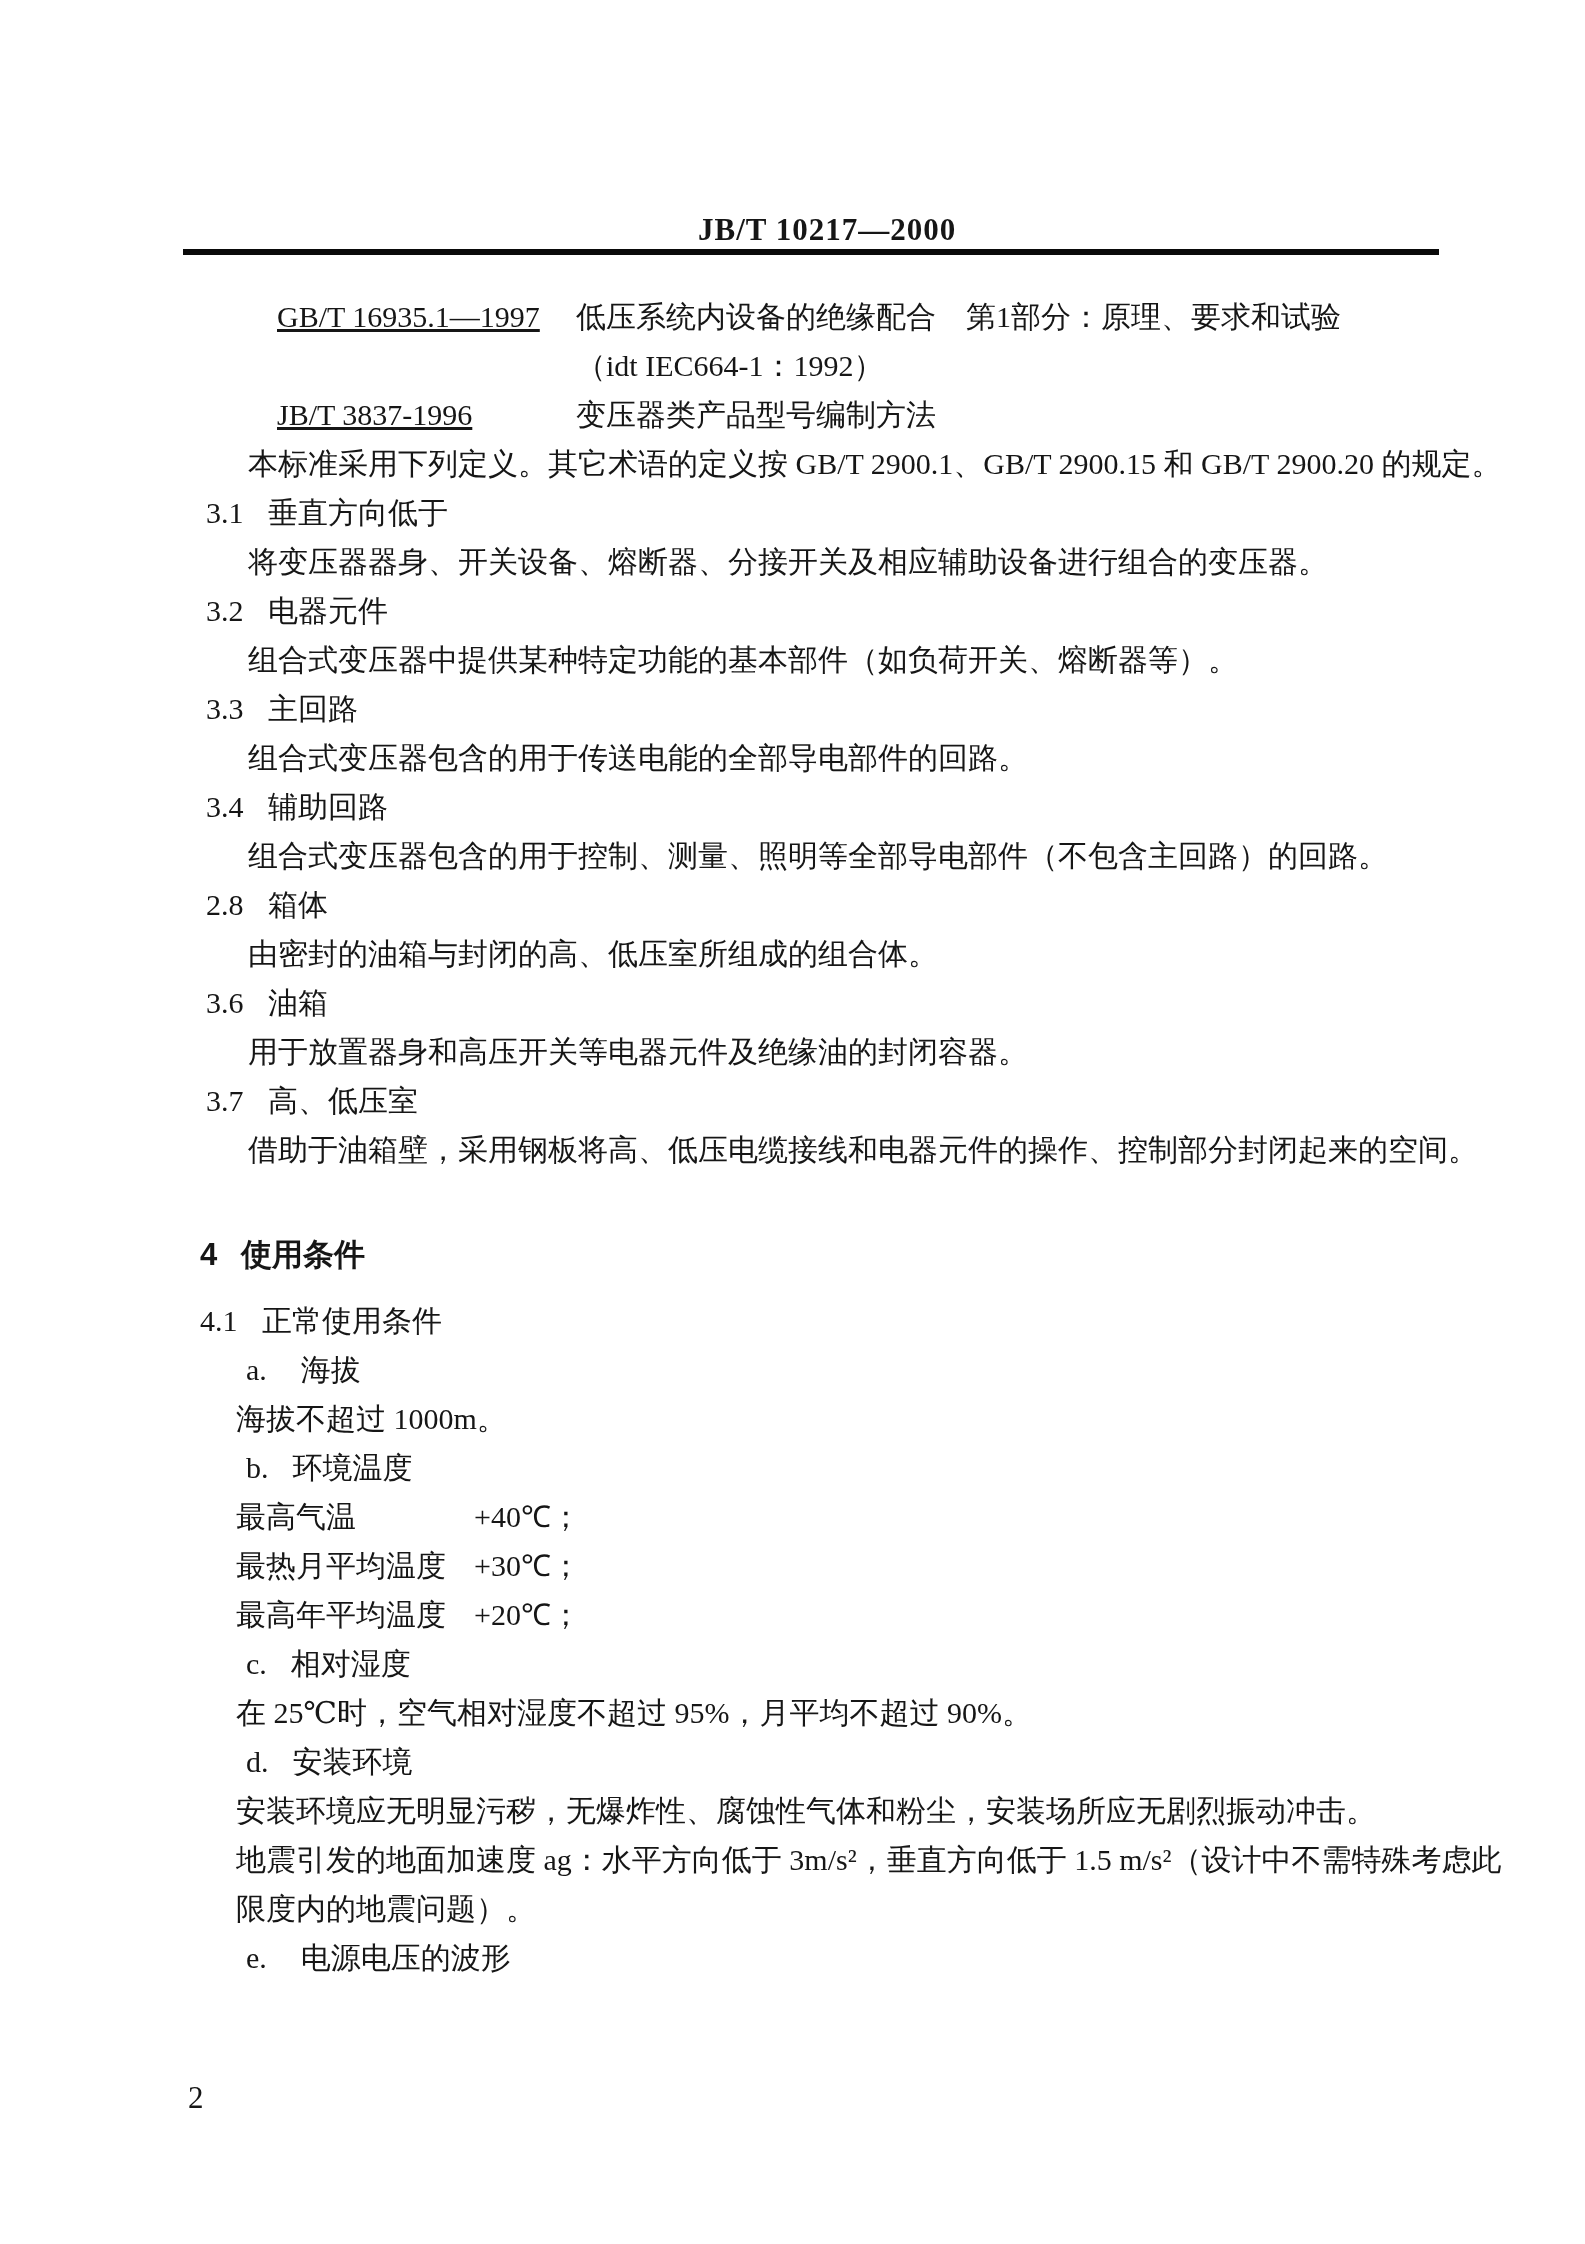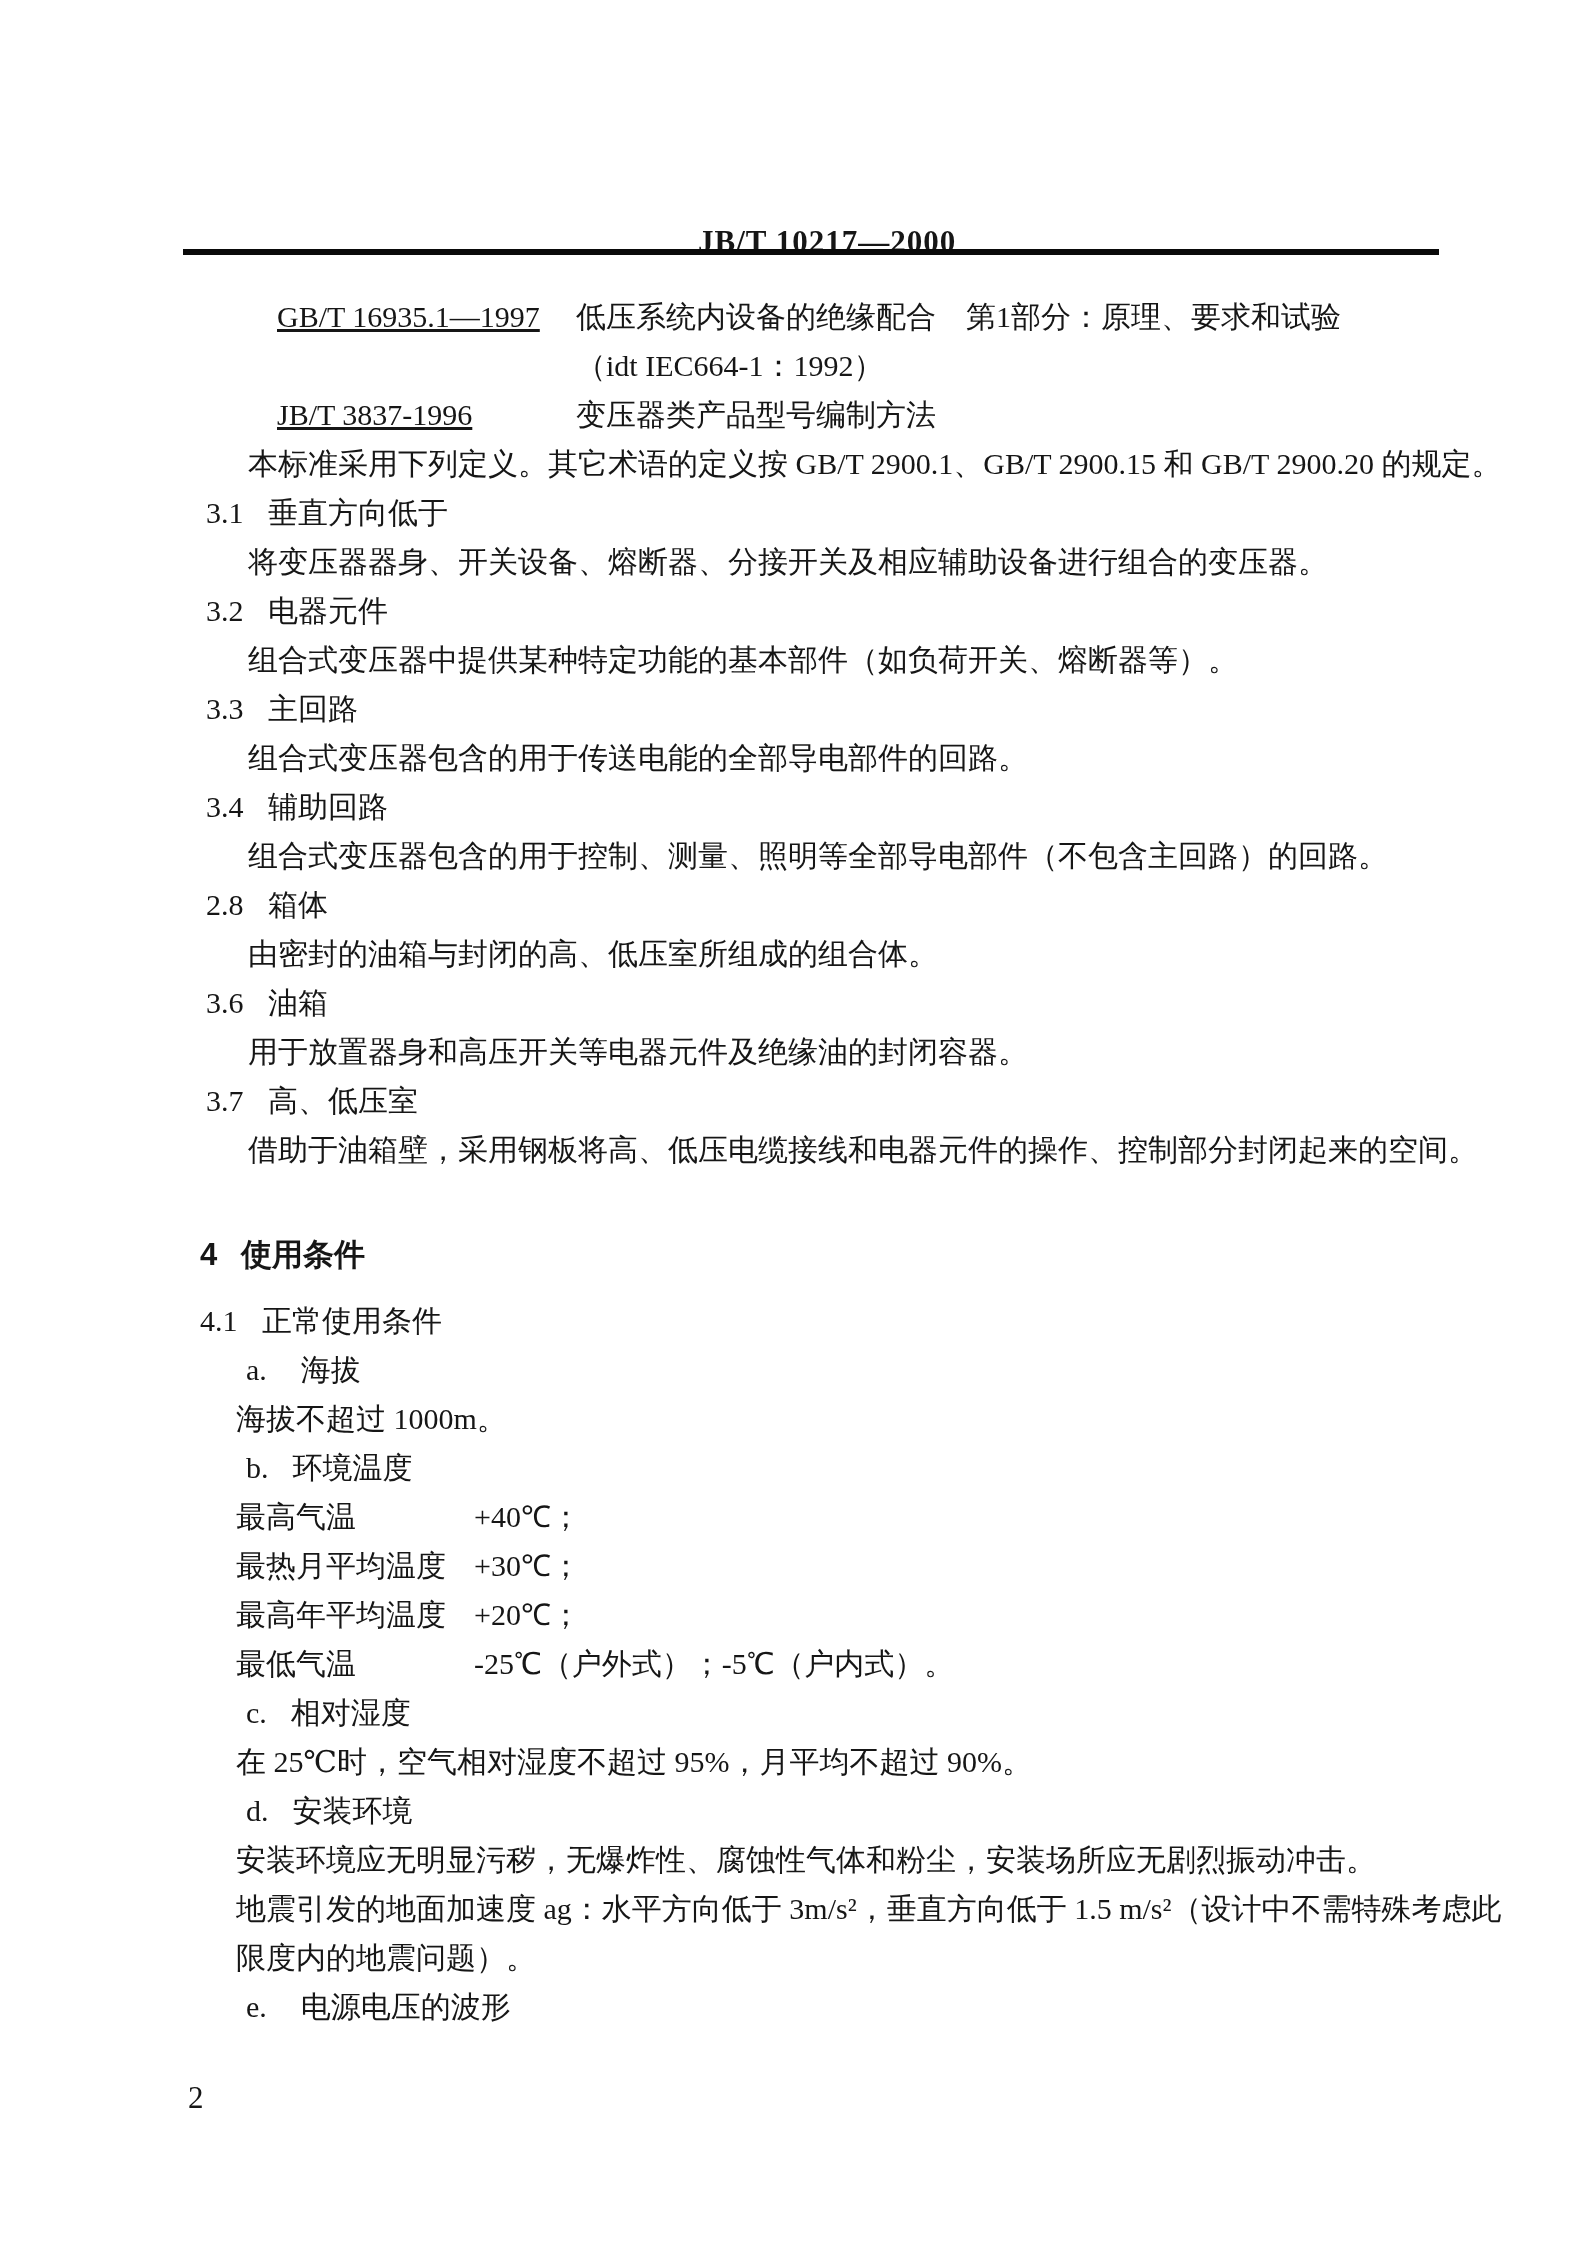--- a/index.html
+++ b/index.html
@@ -9,21 +9,21 @@
     height: 2244px;
     background: #ffffff;
     overflow: hidden;
     color: #161616;
     font-family: "Liberation Serif", "DejaVu Serif", serif;
     font-size: 30px;
   }
   .doc-header {
     position: absolute;
     left: 698px;
-    top: 224px;
+    top: 212px;
     font-family: "Liberation Serif", "DejaVu Serif", serif;
     font-weight: bold;
     font-size: 31px;
     letter-spacing: 1px;
     white-space: nowrap;
   }
   .header-rule {
     position: absolute;
     left: 183px;
     top: 249px;
@@ -157,24 +157,20 @@
       <div class="cond-value">+40℃；</div>
     </div>
     <div class="cond-row line">
       <div class="cond-name">最热月平均温度</div>
       <div class="cond-value">+30℃；</div>
     </div>
     <div class="cond-row line">
       <div class="cond-name">最高年平均温度</div>
       <div class="cond-value">+20℃；</div>
     </div>
-    <div class="cond-row line">
-      <div class="cond-name">最低气温</div>
-      <div class="cond-value">-25℃（户外式）；-5℃（户内式）。</div>
-    </div>
 
     <div class="item-label-row line">
       <span class="lbl">c.</span><span>相对湿度</span>
     </div>
     <div class="body-4 line">在 25℃时，空气相对湿度不超过 95%，月平均不超过 90%。</div>
 
     <div class="item-label-row line">
       <span class="lbl">d.</span><span>安装环境</span>
     </div>
     <div class="body-4 line">安装环境应无明显污秽，无爆炸性、腐蚀性气体和粉尘，安装场所应无剧烈振动冲击。</div>

